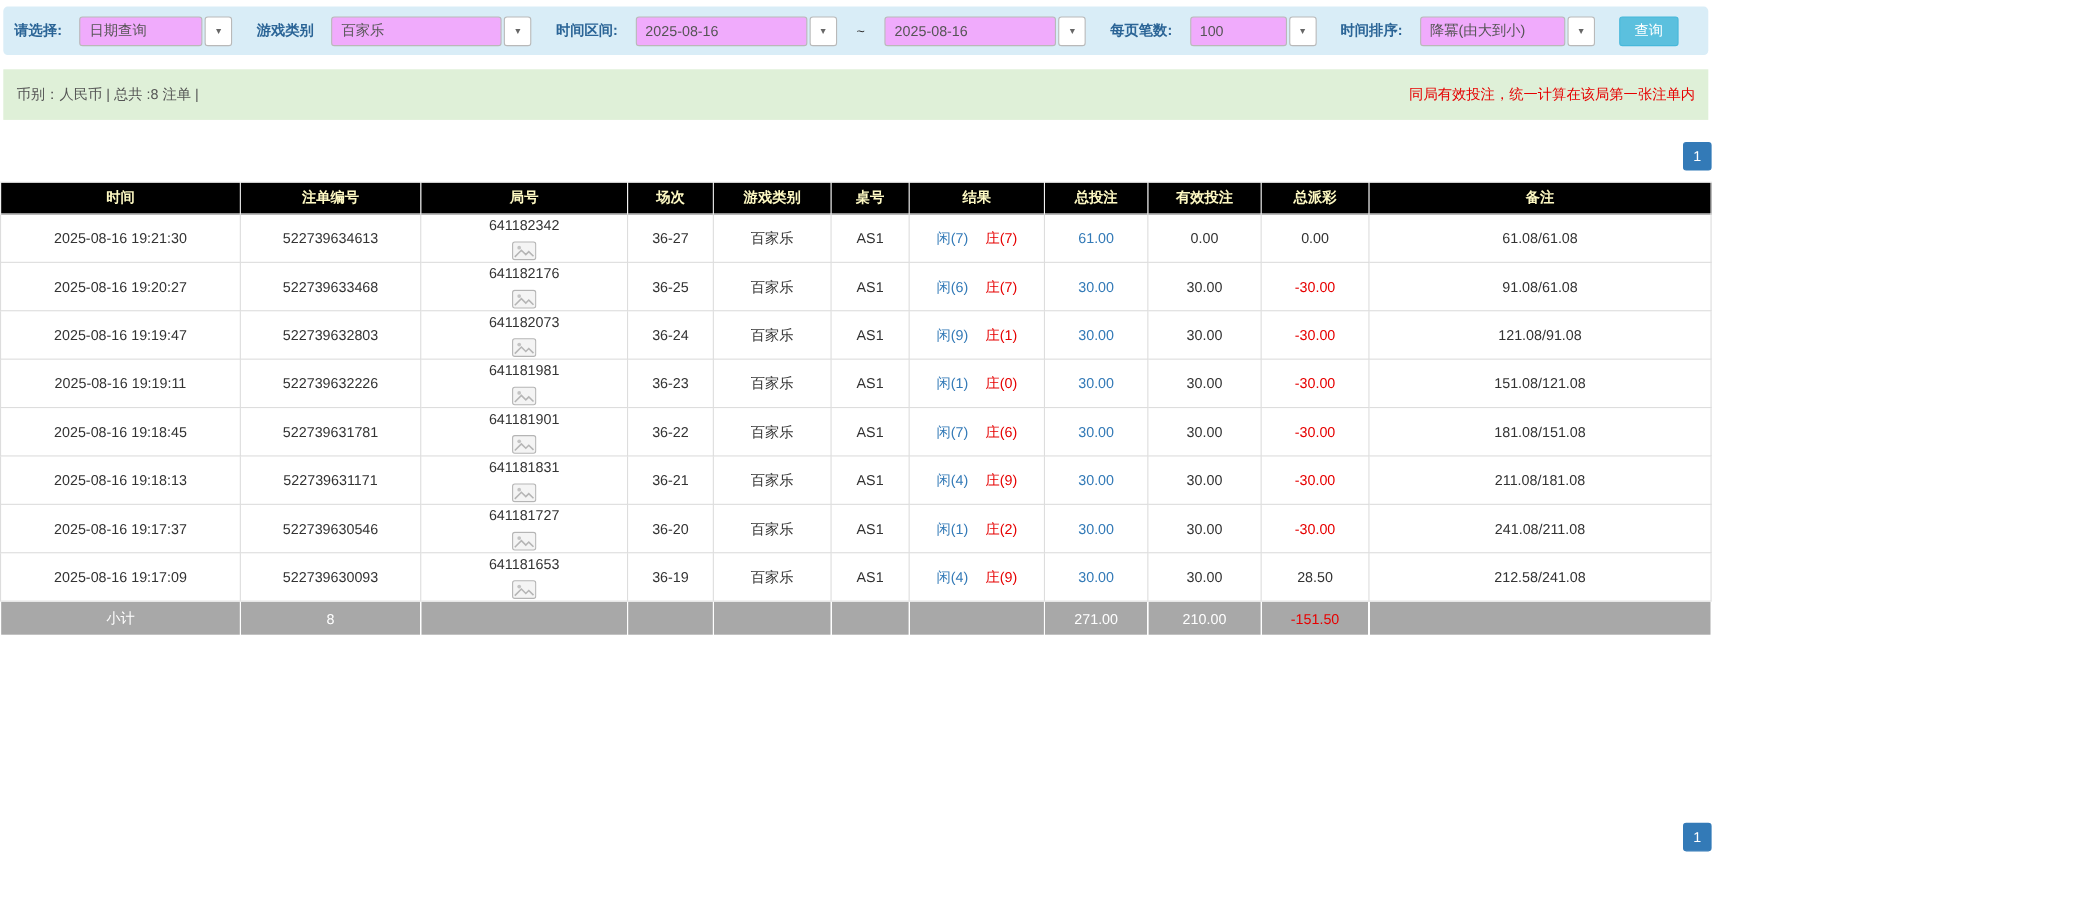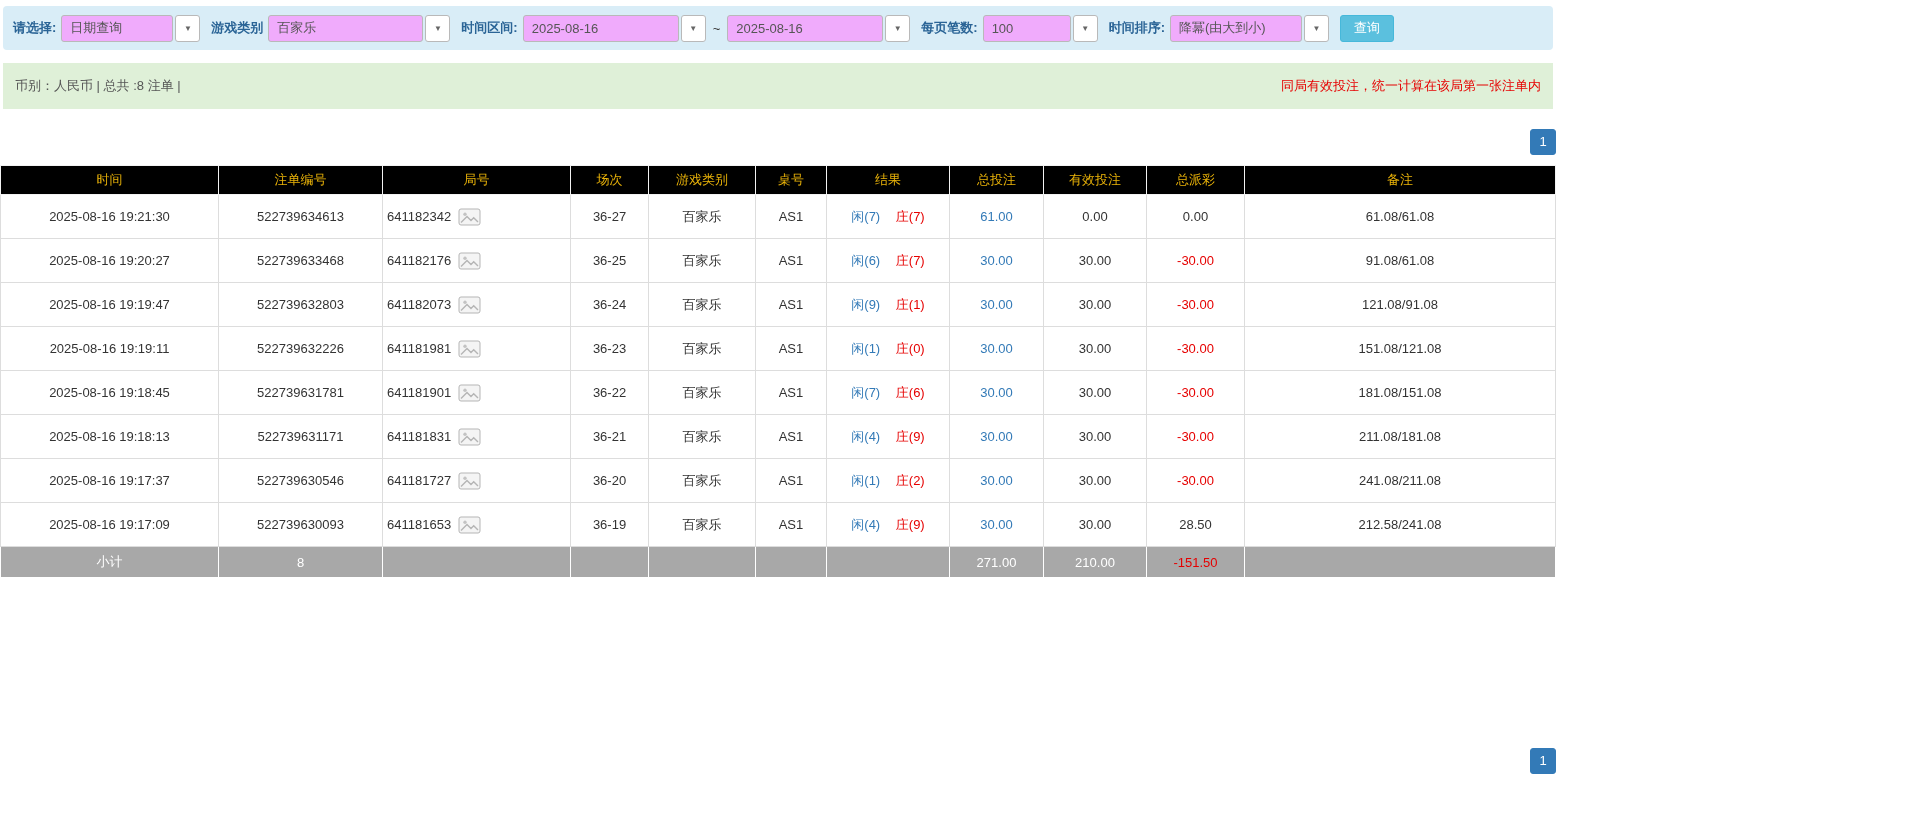--- a/index.html
+++ b/index.html
@@ -8,21 +8,21 @@
     width:1905px; height:829px; overflow:hidden; background:#fff;
     font-family:"Liberation Sans","DejaVu Sans",sans-serif;
     color:#333;
   }
   .content { width:1556px; padding-top:6px; }
   .page-title { font-size:20px; font-weight:400; color:#222; margin:6px 0 13px 8px; }
 
   
   .filter-bar {
     margin:0 3px; background:#d9edf7; border-radius:4px; height:44px;
-    display:flex; align-items:center; padding:0 10px; gap:5px; font-size:13px;
+    display:flex; align-items:center; padding:0 10px; gap:16px; font-size:13px;
   }
   .flabel { color:#2a6496; font-weight:bold; white-space:nowrap; margin-left:6px; }
   .flabel:first-child { margin-left:0; }
   .combo { display:inline-flex; align-items:center; gap:2px; }
   .combo input {
     height:27px; border:1px solid #b9b9b9; border-radius:3px; padding:0 8px;
     font-size:13px; color:#555; background:#f0abfc; outline:none;
   }
   .combo-btn {
     height:27px; width:25px; border:1px solid #b9b9b9; border-radius:3px;
@@ -47,27 +47,27 @@
   .pagination { width:1556px; text-align:right; margin:20px 0 10px; }
   .pagination-bottom { width:1556px; text-align:right; margin-top:170px; }
   .page-btn {
     display:inline-block; min-width:26px; height:26px; line-height:24px; padding:0 7px;
     background:#337ab7; border:1px solid #337ab7; color:#fff; text-align:center;
     border-radius:3px; font-size:13px; text-decoration:none; cursor:pointer;
   }
 
   
   table.records { width:1556px; border-collapse:collapse; font-size:13px; color:#333; table-layout:fixed; }
-  .records th { background:#000; color:#eab308; font-weight:normal; height:29px; border:1px solid #f2f2f2; padding:0 2px; }
+  .records th { background:#000; color:#fef9c3; font-weight:bold; height:29px; border:1px solid #f2f2f2; padding:0 2px; }
   .records td { border:1px solid #ddd; height:44px; text-align:center; padding:0 4px; overflow:hidden; white-space:nowrap; }
   .records a.link { color:#337ab7; text-decoration:none; cursor:pointer; }
   .player { color:#337ab7; }
   .banker { color:#e60000;margin-left:12px; }
   .neg { color:#e60000 !important; }
-  .round-cell { display:flex; align-items:center; justify-content:flex-start; gap:7px; }
+  .round-cell { display:flex; align-items:center; justify-content:flex-start; gap:7px;flex-direction:column; }
   .replay-btn { background:none; border:none; padding:0; cursor:pointer; display:inline-flex; line-height:0; }
   tr.total-row td { background:#a8a8a8; color:#fff; height:31px; border:1px solid #fff; }
 </style>
 </head>
 <body>
 
 <div class="content">
 
 
   <div class="filter-bar">

